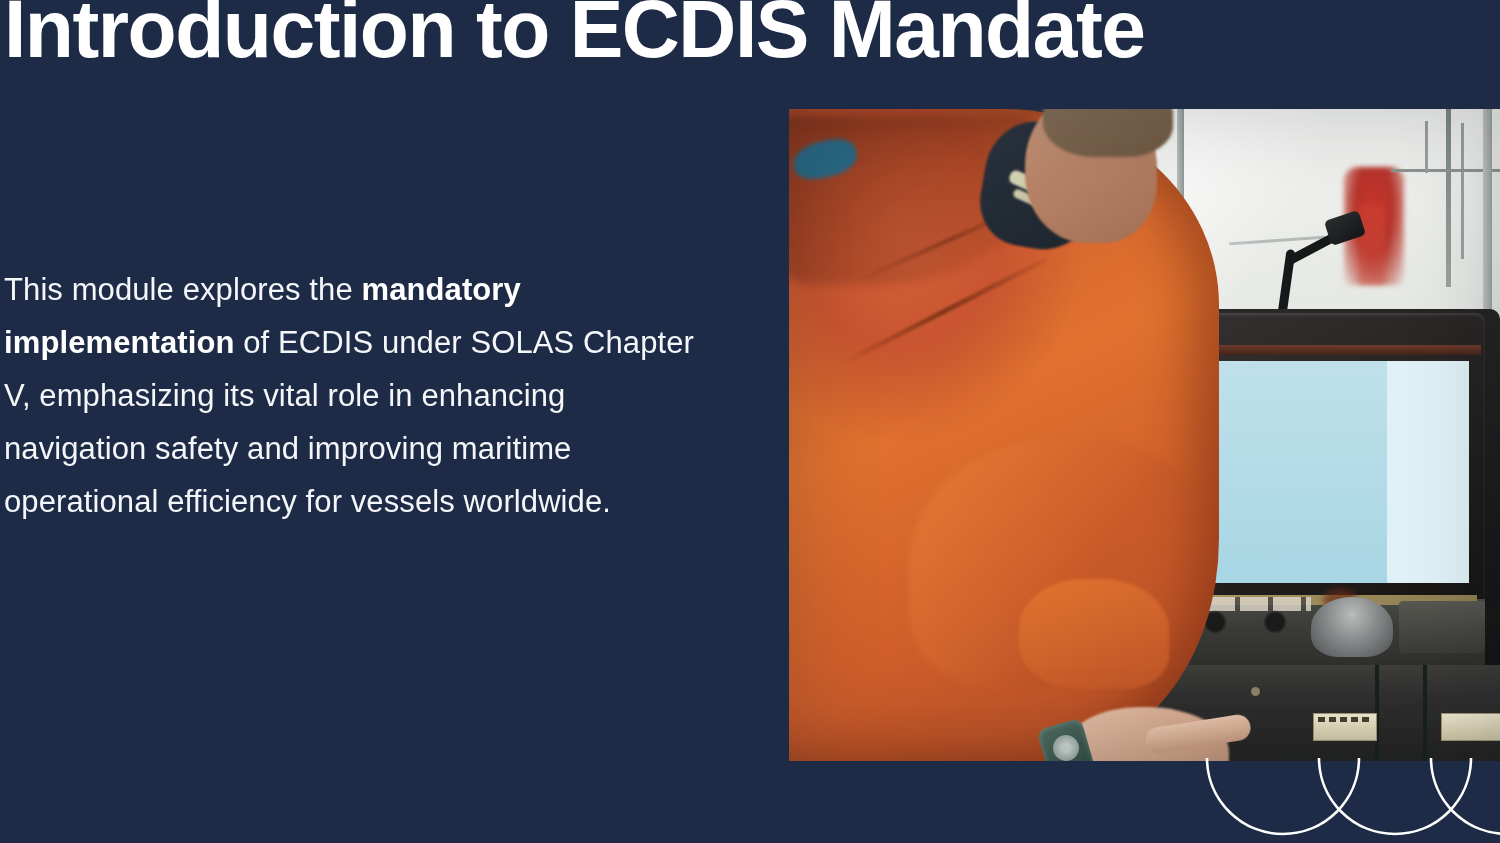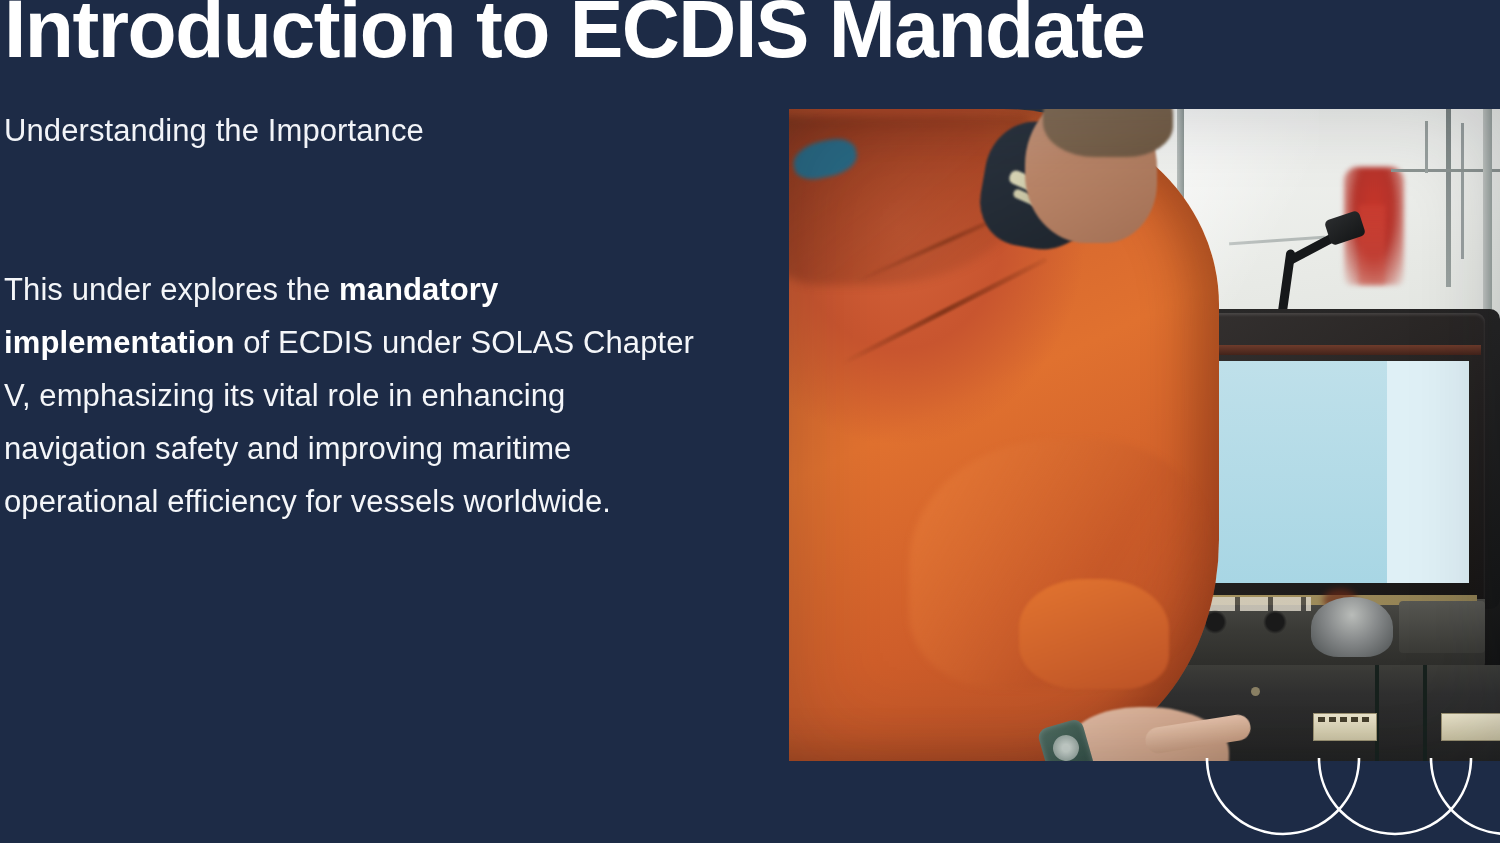--- a/index.html
+++ b/index.html
@@ -397,23 +397,22 @@
 </style>
 </head>
 <body>
 
 <div class="slide">
 
   <div class="text-col">
 
     <div class="slide-title">Introduction to ECDIS Mandate</div>
 
-    <div class="slide-subtitle">Understanding the Importance</div>
-
-    <p class="body-copy"><span>This under explores the </span><b>mandatory implementation</b><span> of ECDIS under SOLAS Chapter V, emphasizing its vital role in enhancing navigation safety and improving maritime operational efficiency for vessels worldwide.</span></p>
+
+    <p class="body-copy"><span>This module explores the </span><b>mandatory implementation</b><span> of ECDIS under SOLAS Chapter V, emphasizing its vital role in enhancing navigation safety and improving maritime operational efficiency for vessels worldwide.</span></p>
 
   </div>
 
   <div class="photo">
 
     <div class="sky-left"></div>
     <div class="sky"></div>
     <div class="red-crane"></div>
     <div class="red-crane2"></div>
     <div class="mast"></div>

